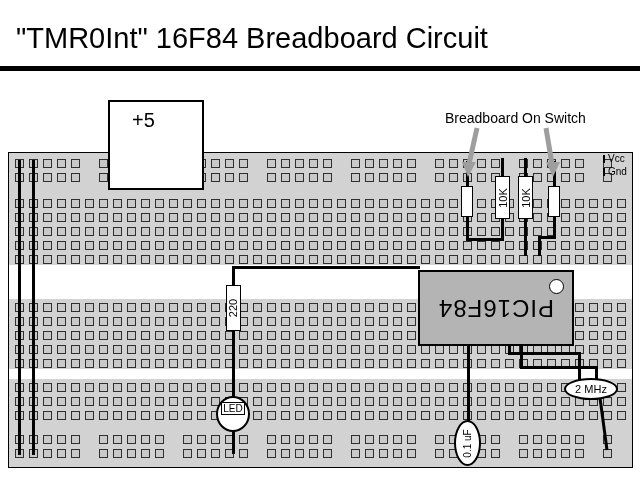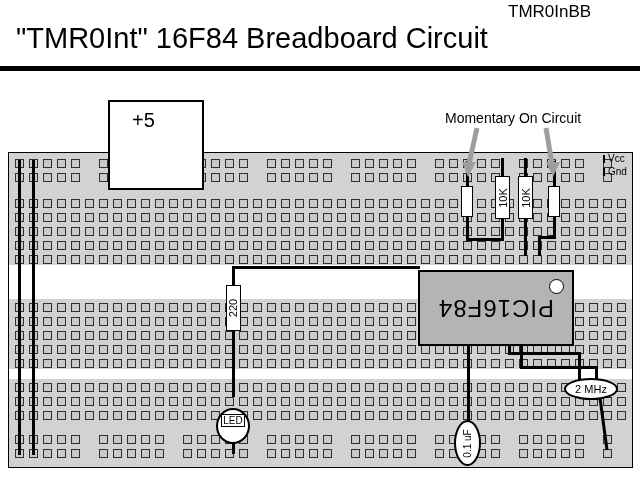--- a/index.html
+++ b/index.html
@@ -33,35 +33,34 @@
   .pole{position:absolute;background:#fff;border:1px solid #000;z-index:3;box-sizing:border-box;}
 
   .chip{position:absolute;left:418px;top:270px;width:156px;height:76px;background:#b4b4b4;
         border:2px solid #000;z-index:3;display:flex;align-items:center;justify-content:center;box-sizing:border-box;}
   .chip-label{transform:rotate(180deg);font-size:24px;letter-spacing:1px;}
   .chip-notch{position:absolute;right:8px;top:7px;width:13px;height:13px;border-radius:50%;
               background:#fff;border:1px solid #000;}
 
   .ellipse{position:absolute;background:#fff;border:2px solid #000;border-radius:50%;z-index:3;
            display:flex;align-items:center;justify-content:center;box-sizing:border-box;}
-  .led-body{left:216px;top:408px;width:34px;height:36px;align-items:flex-start;}
+  .led-body{left:216px;top:396px;width:34px;height:36px;align-items:flex-start;}
   .led-label{font-size:10px;border:1px solid #000;background:#fff;padding:0 1px;margin-top:4px;}
   .cap-body{left:454px;top:420px;width:27px;height:46px;}
   .cap-label{transform:rotate(-90deg);white-space:nowrap;font-size:10px;}
   .osc-body{left:564px;top:378px;width:54px;height:22px;}
   .osc-label{font-size:11px;white-space:nowrap;}
 
   .overlay{position:absolute;left:0;top:0;z-index:4;pointer-events:none;}
 </style>
 </head>
 <body>
 
 <div class="canvas">
 
-  <div class="corner-label">TMR0InBB</div>
   <div class="page-title">"TMR0Int" 16F84 Breadboard Circuit</div>
   <div class="title-divider"></div>
 
   <div class="board">
     <div class="channel" style="top:112px;height:34px;"></div>
     <div class="channel" style="top:216px;height:10px;"></div>
     <div class="hole-band" style="left:6px;top:6px;width:612px;height:28px">
         <span class="hole" style="left:0px;top:0px"></span>
         <span class="hole" style="left:14px;top:0px"></span>
         <span class="hole" style="left:28px;top:0px"></span>
@@ -819,21 +818,21 @@
   <div class="wire" style="left:578px;top:352px;width:3px;height:28px;"></div>
   <div class="wire" style="left:595px;top:366px;width:3px;height:14px;"></div>
   <div class="wire" style="left:508px;top:344px;width:3px;height:10px;"></div>
   <div class="wire" style="left:520px;top:344px;width:3px;height:24px;"></div>
   <div class="wire" style="left:467px;top:346px;width:3px;height:76px;"></div>
 
   <div class="psbox">
     <div>+5</div>
   </div>
 
-  <div class="switch-label">Momentary On Circuit</div>
+  <div class="switch-label">Breadboard On Switch</div>
 
   <div class="pole" style="left:461px;top:186px;width:12px;height:31px;"></div>
   <div class="resistor" style="left:495px;top:176px;width:15px;height:43px;">
     <span class="vtext">10K</span>
   </div>
   <div class="resistor" style="left:518px;top:176px;width:15px;height:43px;">
     <span class="vtext">10K</span>
   </div>
   <div class="pole" style="left:548px;top:186px;width:12px;height:31px;"></div>
 

